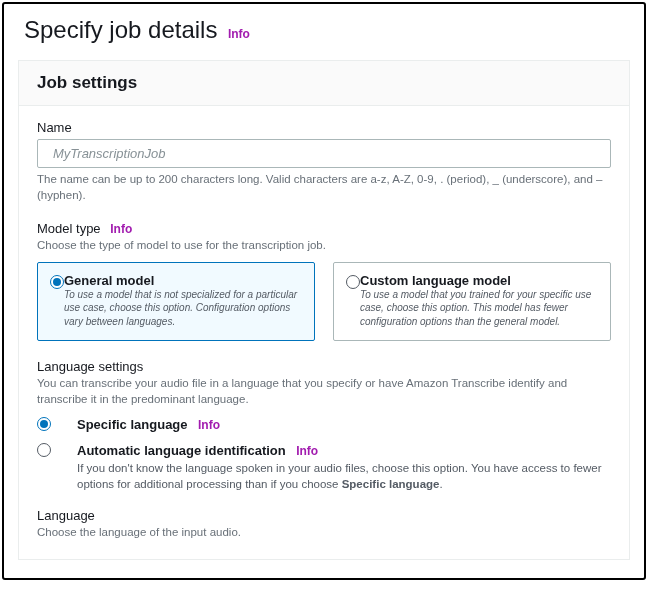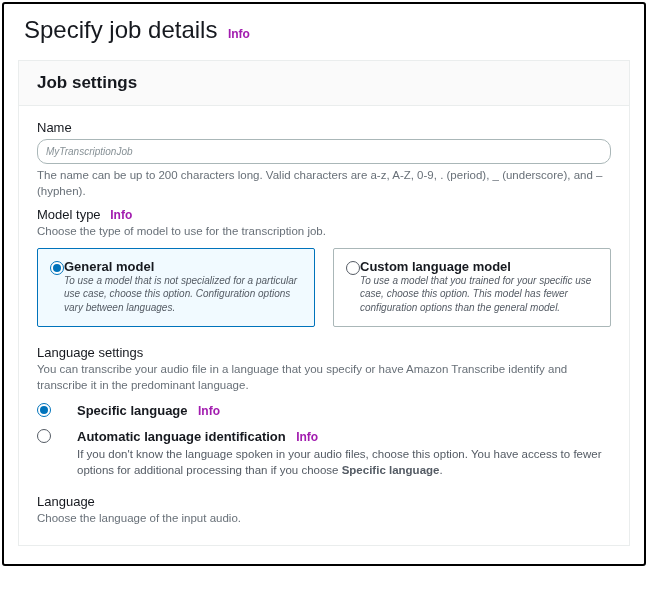--- a/index.html
+++ b/index.html
@@ -56,24 +56,24 @@
     margin-bottom: 4px;
   }
   .hint {
     font-size: 11.5px;
     color: #687078;
     line-height: 1.35;
     margin-top: 4px;
   }
   .text-input {
     width: 100%;
-    padding: 6px 8px;
+    padding: 6px 15px;
     border: 1px solid #aab7b8;
-    border-radius: 10px;
-    font-size: 10px;
+    border-radius: 2px;
+    font-size: 13px;
     color: #333;
   }
   .text-input::placeholder { color: #879196; font-style: italic; }
   .row-cards {
     display: flex;
     gap: 18px;
     margin-top: 8px;
   }
   .card {
     flex: 1;
@@ -152,21 +152,21 @@
   <div class="panel">
     <div class="panel-header">
       <div class="panel-title">Job settings</div>
     </div>
     <div class="panel-body">
 
       <div class="field-label">Name</div>
       <input class="text-input" type="text" placeholder="MyTranscriptionJob" style="">
       <div class="hint">The name can be up to 200 characters long. Valid characters are a-z, A-Z, 0-9, . (period), _ (underscore), and – (hyphen).</div>
 
-      <div class="section-sub" style="margin-top:8px;">
+      <div class="section-sub" style="margin-top:18px;">
         <span>Model type</span>
         <span class="info-link">Info</span>
       </div>
       <div class="hint" style="margin-top:2px;">Choose the type of model to use for the transcription job.</div>
 
       <div class="row-cards">
         <div class="card selected">
           <div class="radio-dot checked"></div>
           <div>
             <div class="card-title">General model</div>

